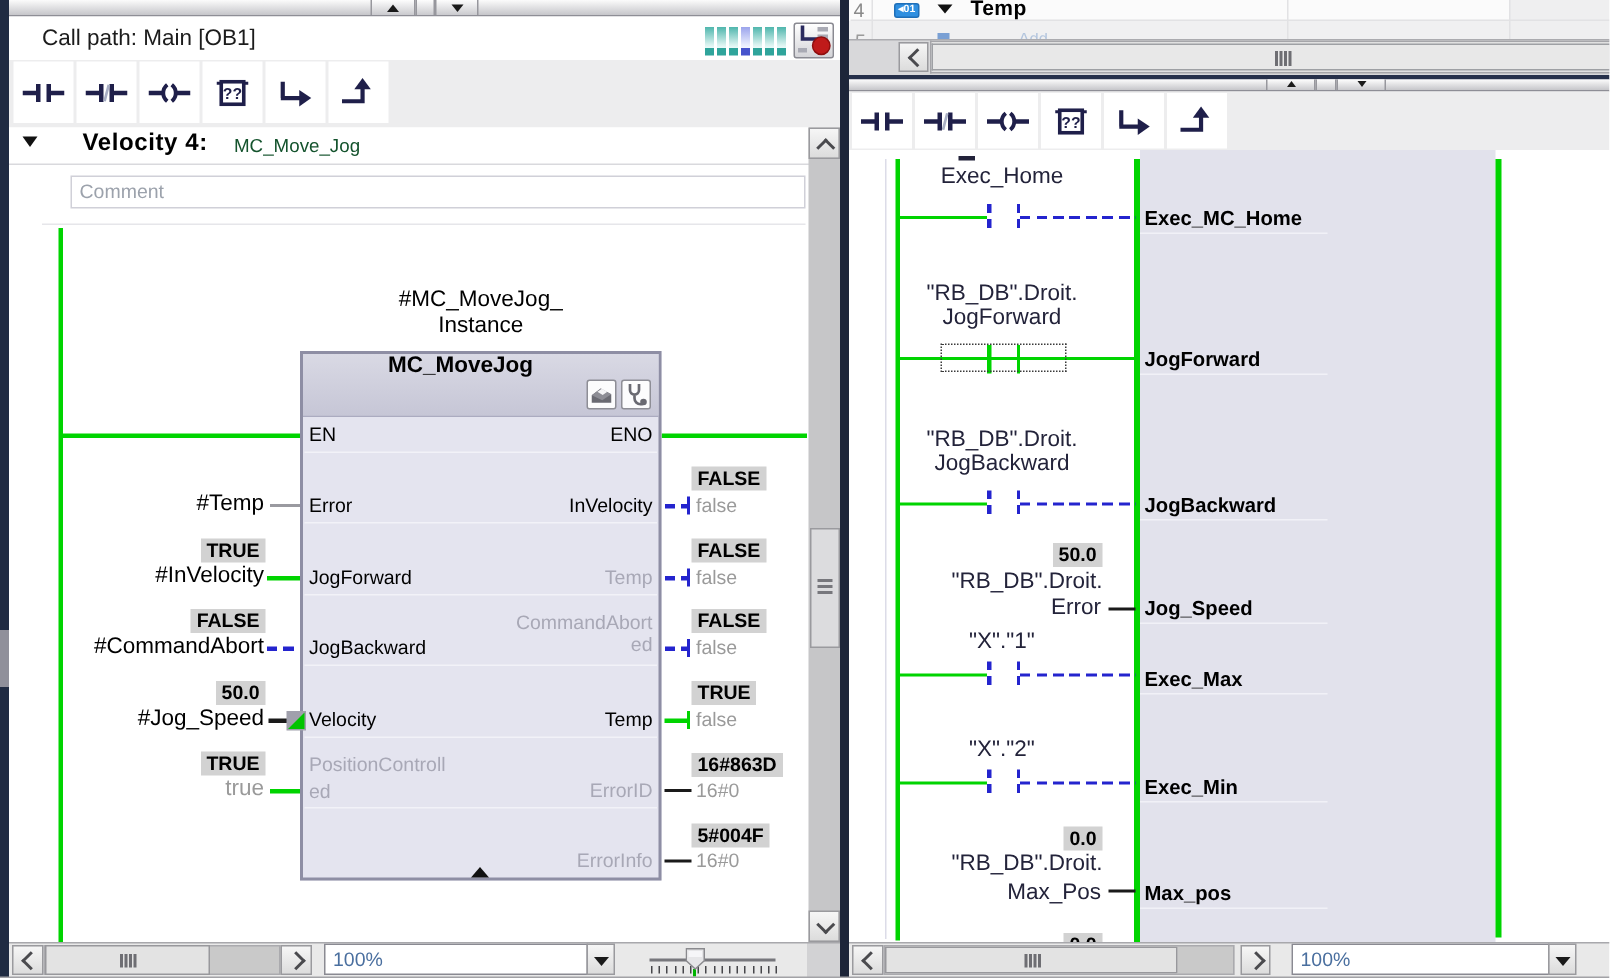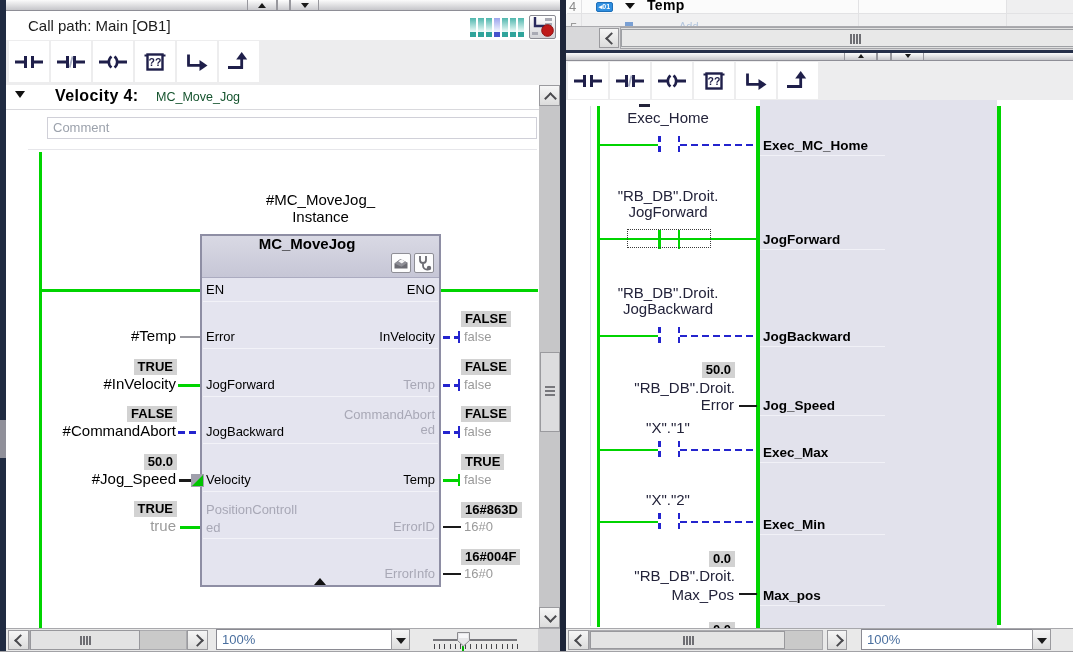--- a/index.html
+++ b/index.html
@@ -204,21 +204,21 @@
 
 <div class="vbox" style="left:461px;top:454px;">TRUE</div>
 <div class="wireG" style="left:443px;top:479px;width:15px;height:2.5px;"></div>
 <div class="a" style="left:457.5px;top:474px;width:2.5px;height:12px;background:#00d400;"></div>
 <div class="lbl gray" style="left:464px;top:473px;">false</div>
 
 <div class="vbox" style="left:461px;top:502px;">16#863D</div>
 <div class="wireK" style="left:443px;top:526px;width:18px;height:2px;"></div>
 <div class="lbl gray" style="left:464px;top:520px;">16#0</div>
 
-<div class="vbox" style="left:461px;top:549px;">16#004F</div>
+<div class="vbox" style="left:461px;top:549px;">5#004F</div>
 <div class="wireK" style="left:443px;top:573px;width:18px;height:2px;"></div>
 <div class="lbl gray" style="left:464px;top:567px;">16#0</div>
 
 <div class="a" style="left:314px;top:578px;width:0;height:0;border-left:6.5px solid rgba(0,0,0,0);border-right:6.5px solid rgba(0,0,0,0);border-bottom:7px solid #111;"></div>
 
 <div class="a" style="left:539px;top:85px;width:21px;height:543px;background:#c6c6c8;"></div>
 <div class="btn" style="left:539px;top:85px;width:21px;height:21px;">
     <div class="chev" style="left:6px;top:8px;transform:rotate(135deg);"></div>
   </div>
 <div class="btn" style="left:539px;top:607px;width:21px;height:21px;">

